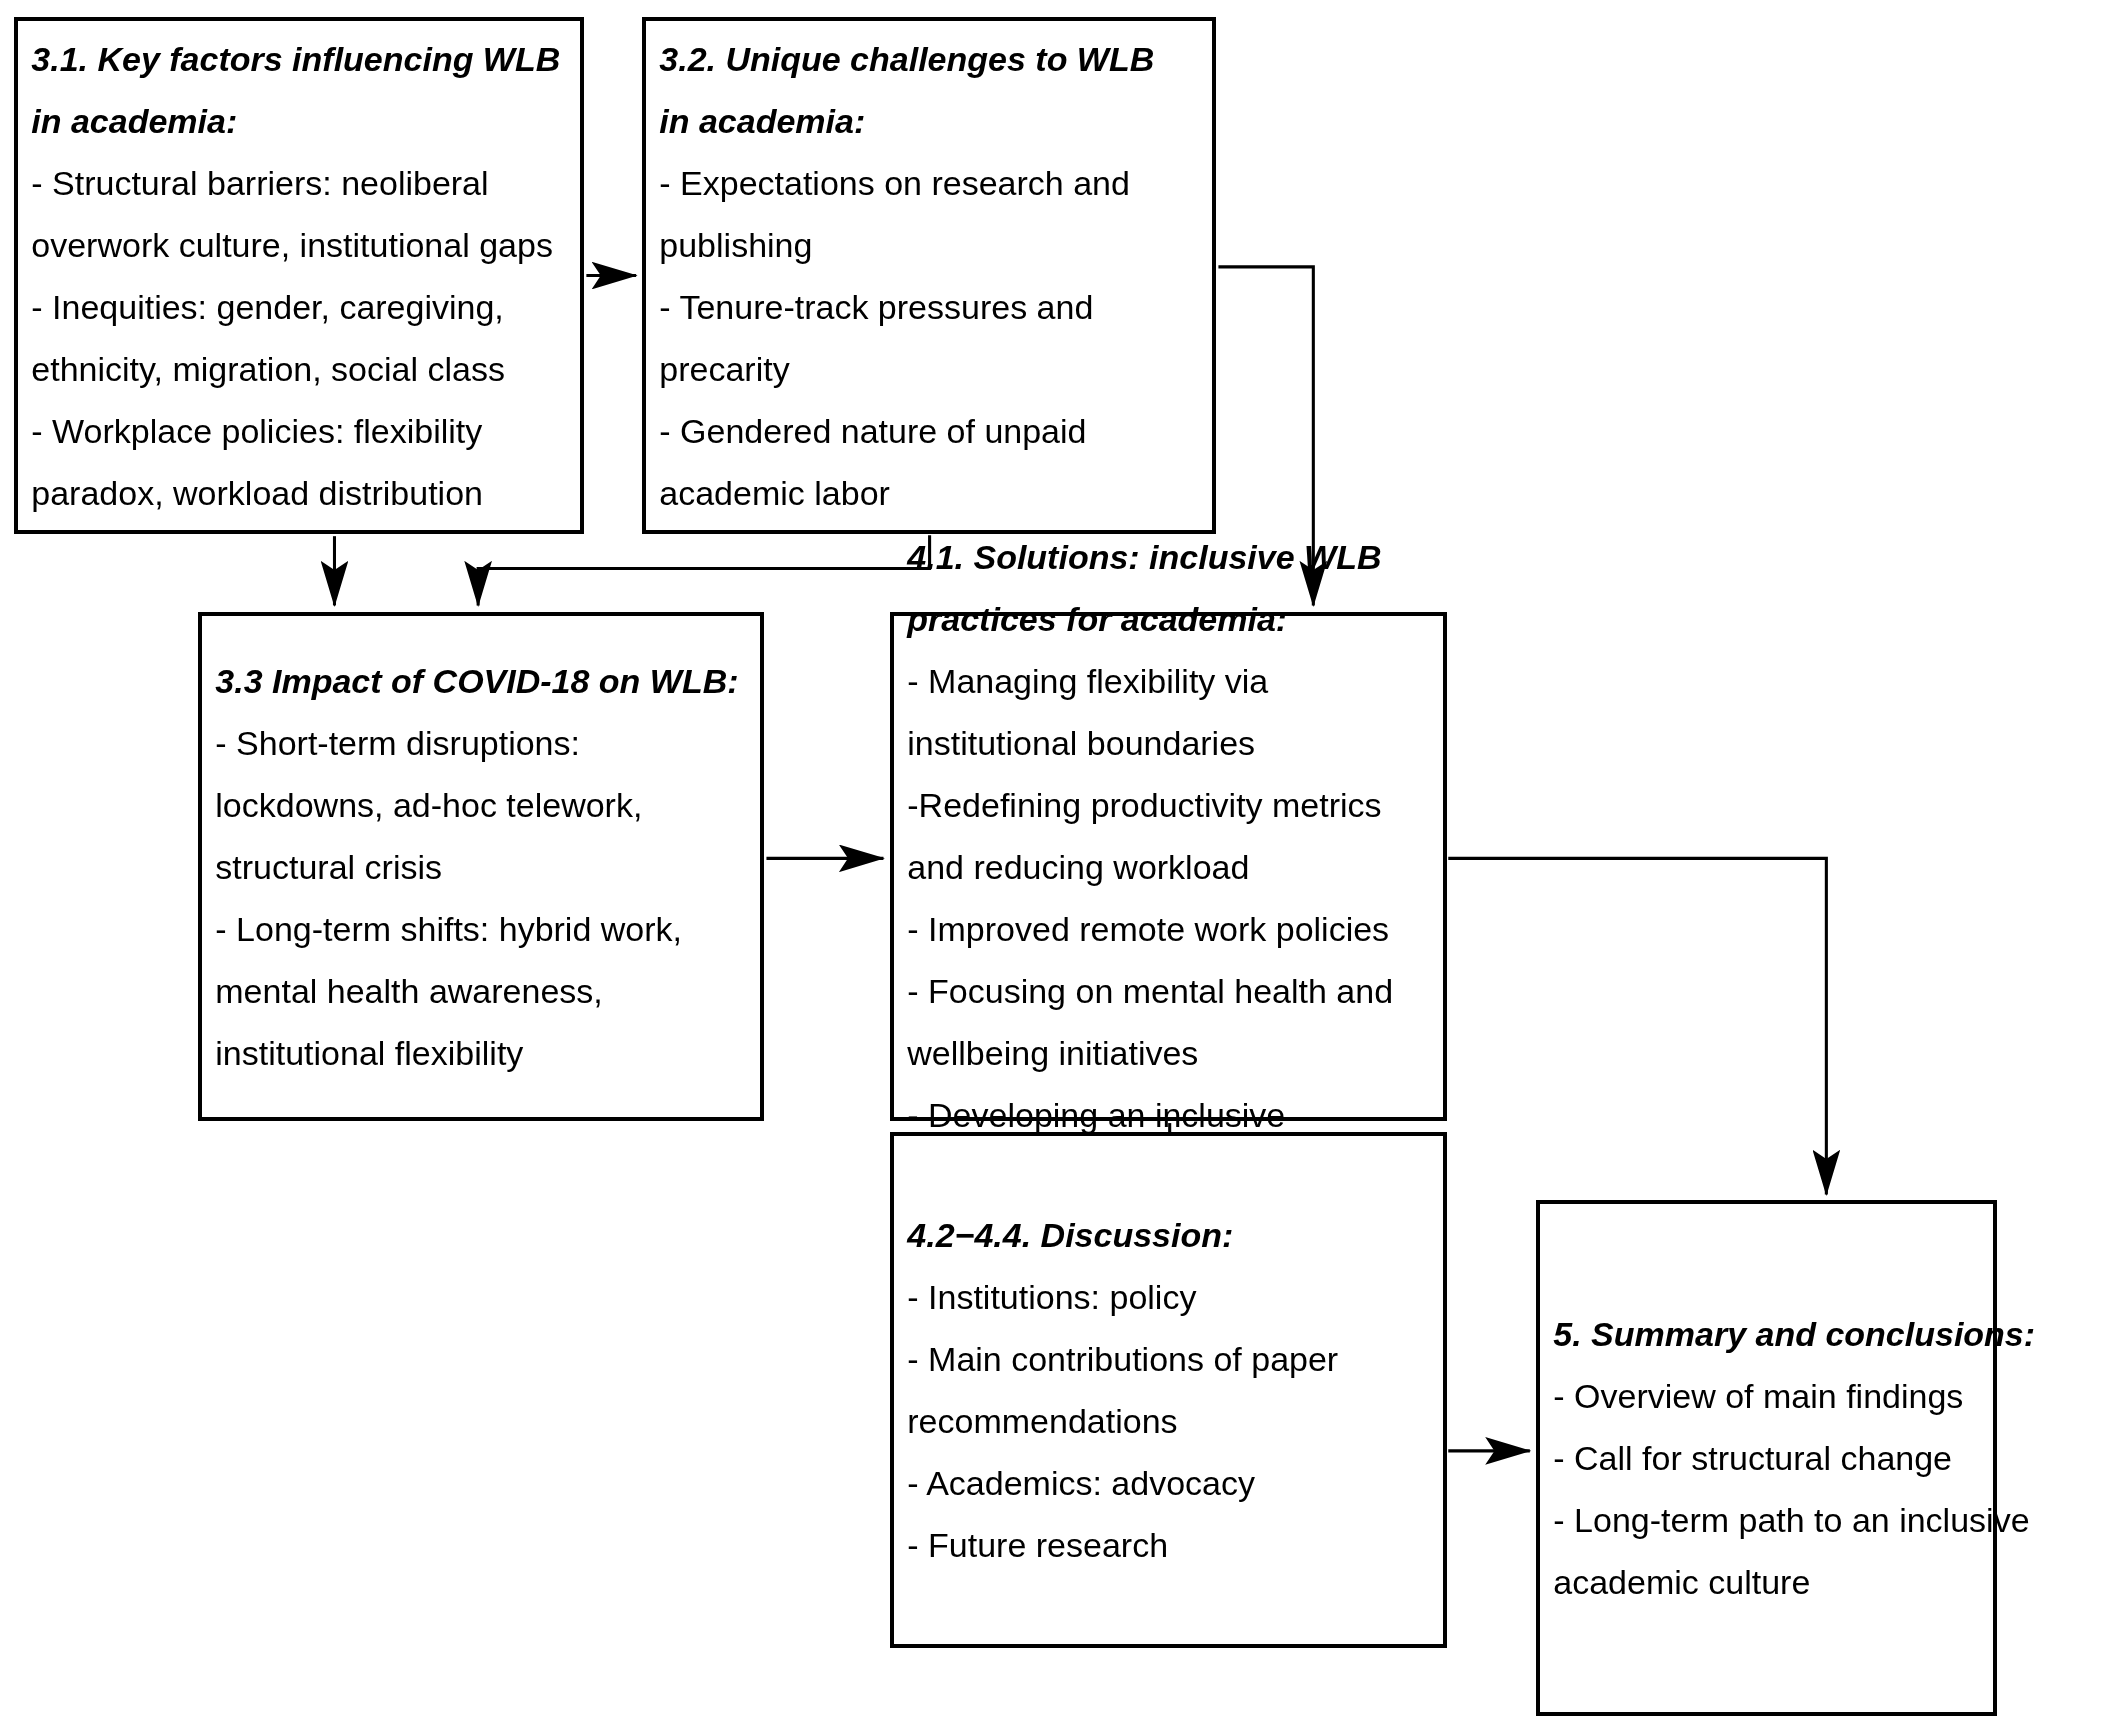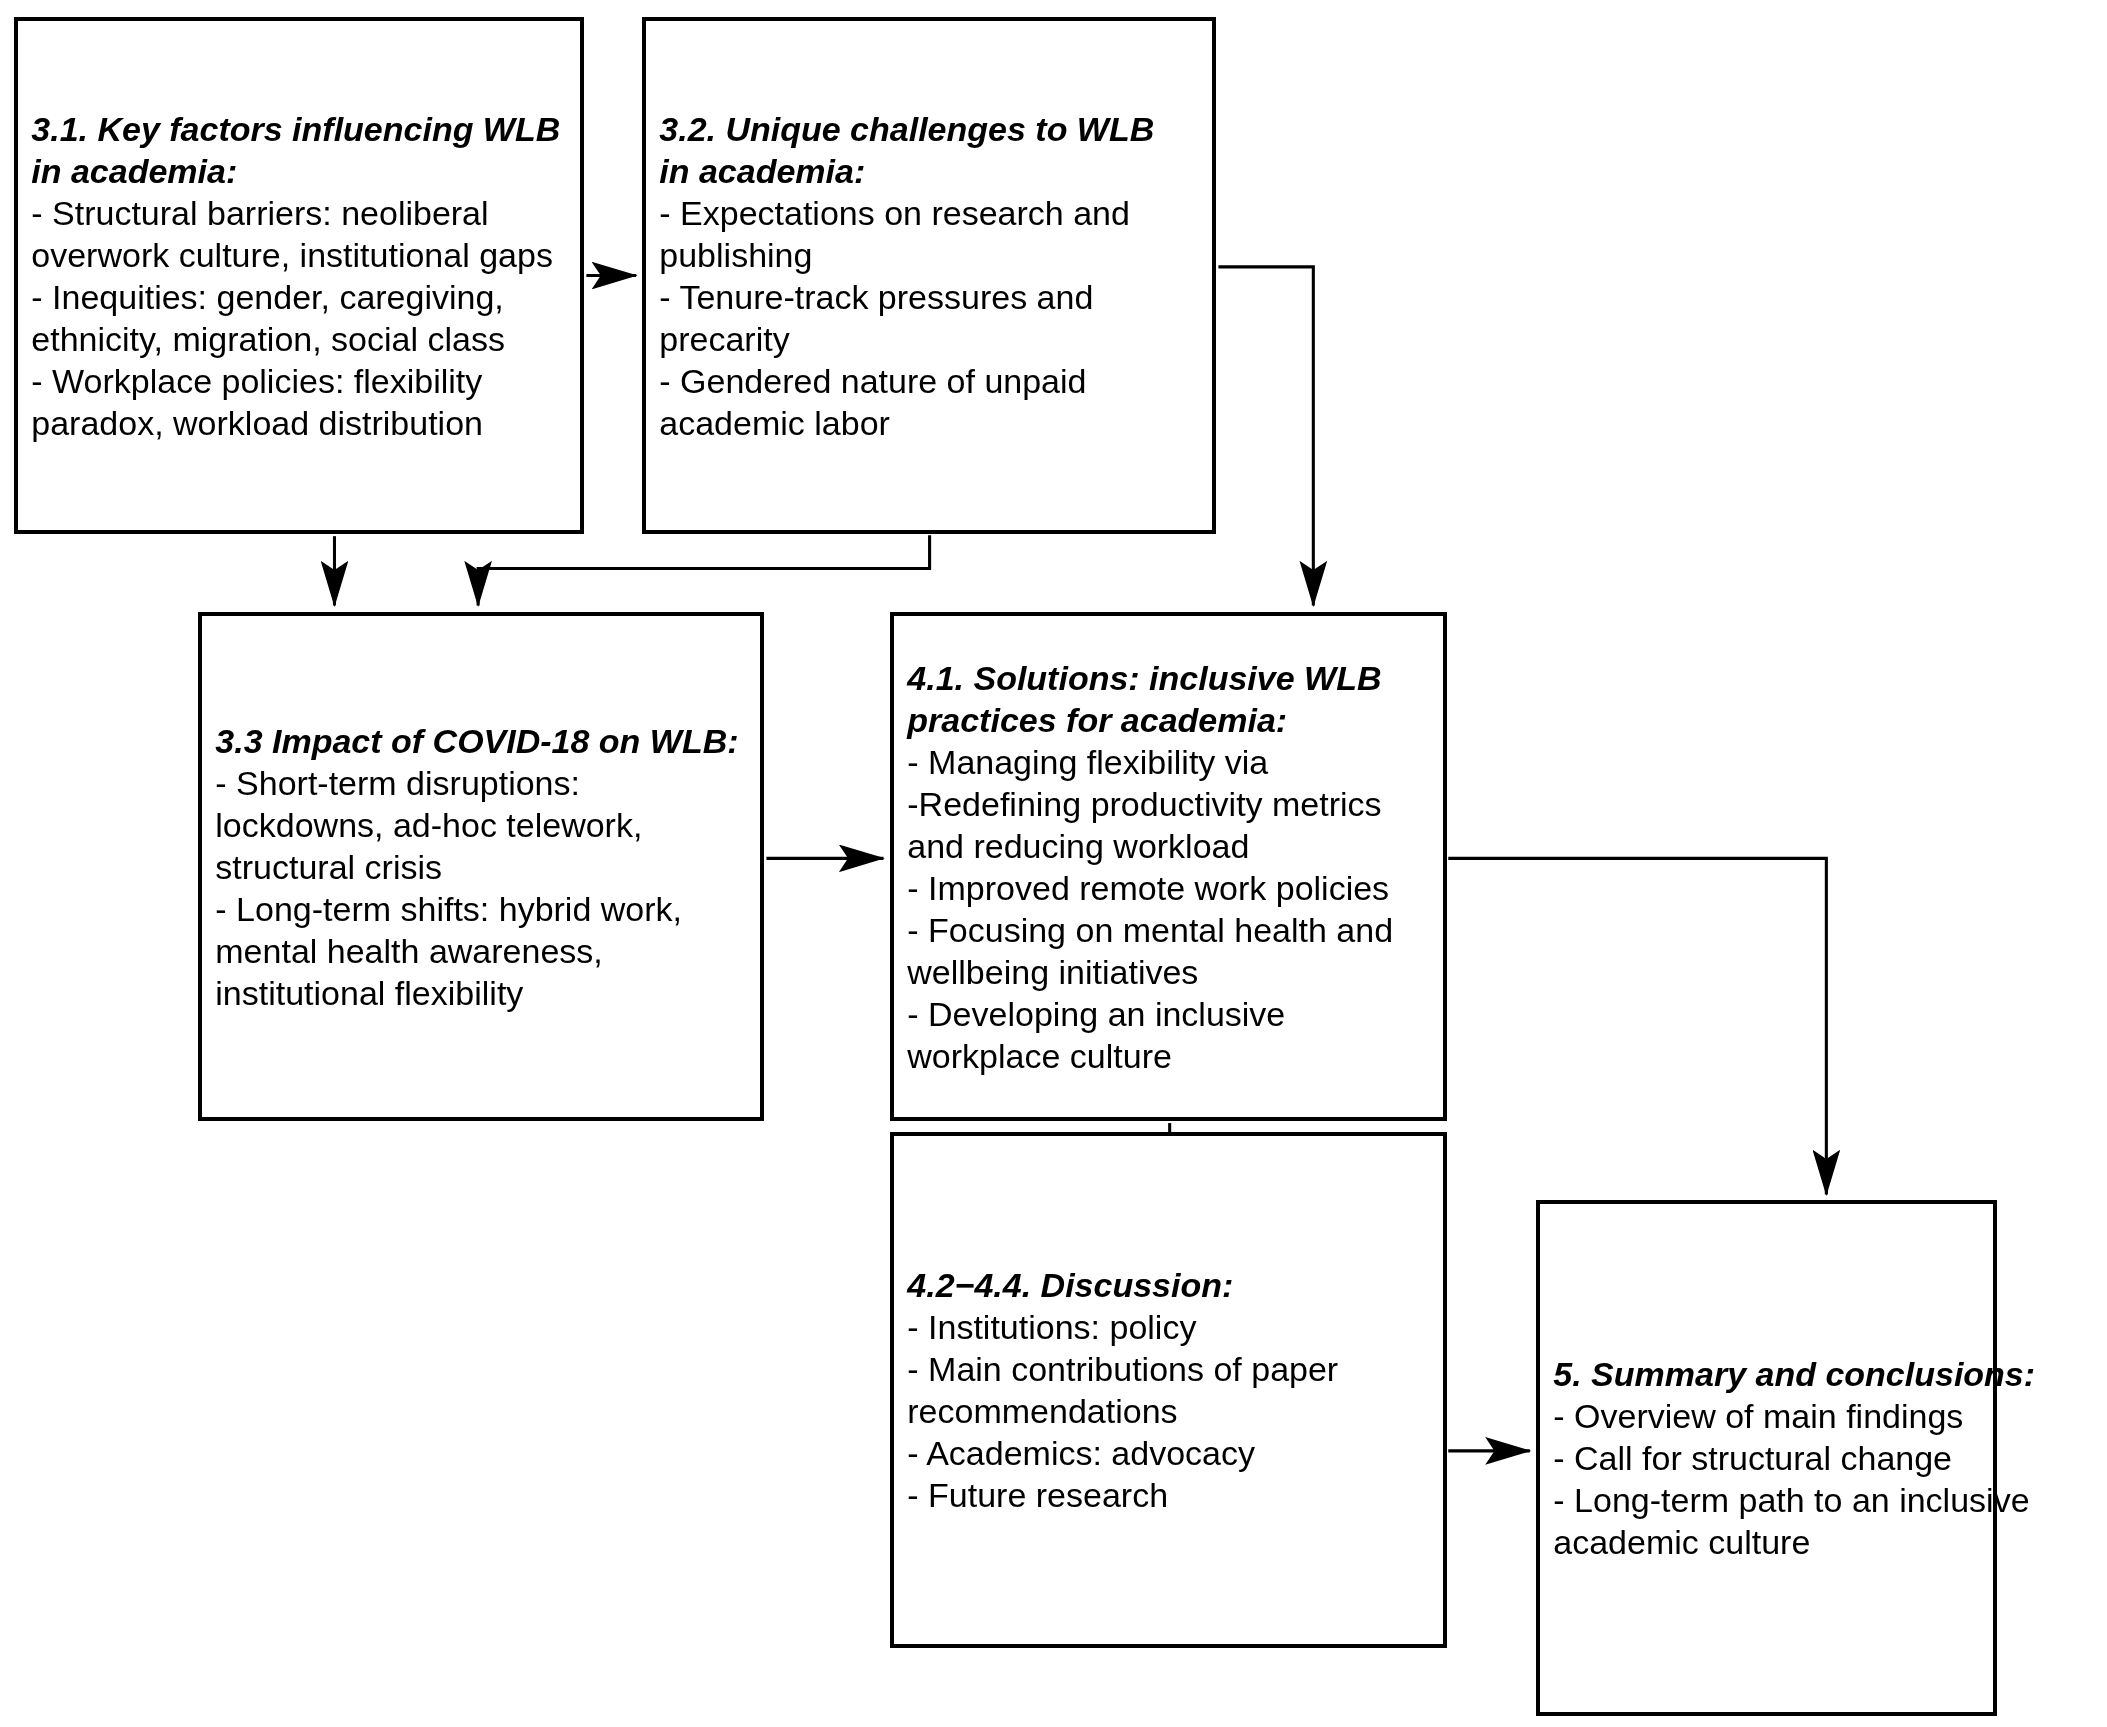--- a/index.html
+++ b/index.html
@@ -28,20 +28,21 @@
   }
   .box {
     position: absolute;
     background: #ffffff;
     border: 4.1px solid #000000;
     box-sizing: border-box;
     display: flex;
     flex-direction: column;
     justify-content: center;
     padding: 0 8.2px 0 13.3px;
+    gap: 20px;
   }
   .line {
     white-space: nowrap;
     font-size: 34px;
     line-height: 42px;
     color: #000000;
     text-align: left;
   }
   .title {
     font-weight: bold;
@@ -110,20 +111,21 @@
     <div class="line">structural crisis</div>
     <div class="line">- Long-term shifts: hybrid work,</div>
     <div class="line">mental health awareness,</div>
     <div class="line">institutional flexibility</div>
   </div>
 
   <div class="box" id="box-41">
     <div class="line title">4.1. Solutions: inclusive WLB</div>
     <div class="line title">practices for academia:</div>
     <div class="line">- Managing flexibility via</div>
+    <div class="line">institutional boundaries</div>
     <div class="line">-Redefining productivity metrics</div>
     <div class="line">and reducing workload</div>
     <div class="line">- Improved remote work policies</div>
     <div class="line">- Focusing on mental health and</div>
     <div class="line">wellbeing initiatives</div>
     <div class="line">- Developing an inclusive</div>
     <div class="line">workplace culture</div>
   </div>
 
   <div class="box" id="box-42">

